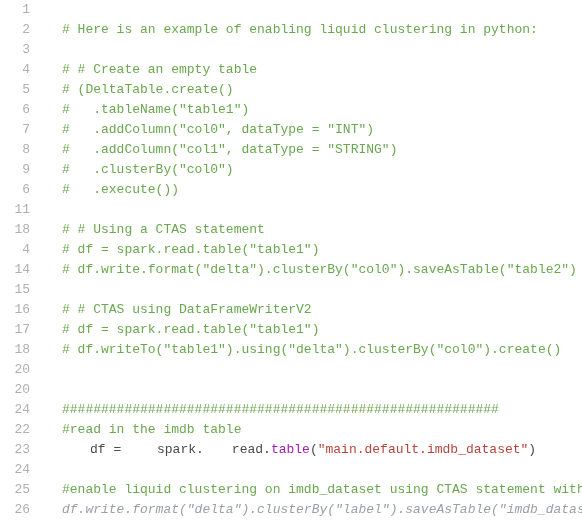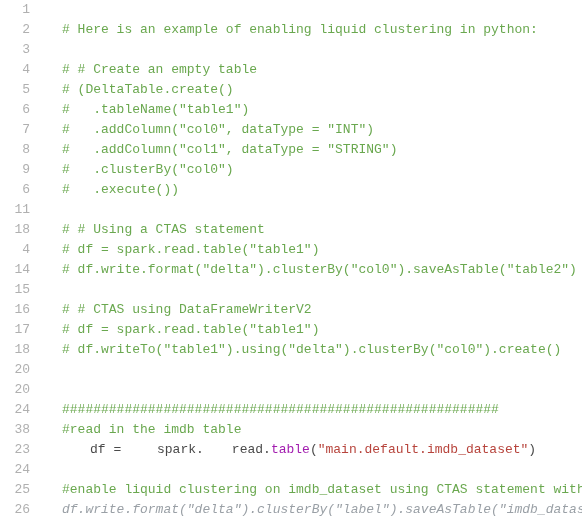--- a/index.html
+++ b/index.html
@@ -64,20 +64,20 @@
       <div class="ln">18</div>
       <div class="ln">4</div>
       <div class="ln">14</div>
       <div class="ln">15</div>
       <div class="ln">16</div>
       <div class="ln">17</div>
       <div class="ln">18</div>
       <div class="ln">20</div>
       <div class="ln">20</div>
       <div class="ln">24</div>
-      <div class="ln">38</div>
+      <div class="ln">22</div>
       <div class="ln">23</div>
       <div class="ln">24</div>
       <div class="ln">25</div>
       <div class="ln">26</div>
     </div>
   <div class="code" id="code"><div class="line">&nbsp;</div><div class="line"><span class="c"># Here is an example of enabling liquid clustering in python:</span></div><div class="line">&nbsp;</div><div class="line"><span class="c"># # Create an empty table</span></div><div class="line"><span class="c"># (DeltaTable.create()</span></div><div class="line"><span class="c">#   .tableName("table1")</span></div><div class="line"><span class="c">#   .addColumn("col0", dataType = "INT")</span></div><div class="line"><span class="c">#   .addColumn("col1", dataType = "STRING")</span></div><div class="line"><span class="c">#   .clusterBy("col0")</span></div><div class="line"><span class="c">#   .execute())</span></div><div class="line">&nbsp;</div><div class="line"><span class="c"># # Using a CTAS statement</span></div><div class="line"><span class="c"># df = spark.read.table("table1")</span></div><div class="line"><span class="c"># df.write.format("delta").clusterBy("col0").saveAsTable("table2")</span></div><div class="line">&nbsp;</div><div class="line"><span class="c"># # CTAS using DataFrameWriterV2</span></div><div class="line"><span class="c"># df = spark.read.table("table1")</span></div><div class="line"><span class="c"># df.writeTo("table1").using("delta").clusterBy("col0").create()</span></div><div class="line">&nbsp;</div><div class="line">&nbsp;</div><div class="line"><span class="c">########################################################</span></div><div class="line"><span class="c">#read in the imdb table</span></div><div class="line"><span class="id">df </span><span class="op">= </span><span class="id">spark</span><span class="op">.</span><span class="id">read</span><span class="op">.</span><span class="fn">table</span><span class="op">(</span><span class="str">"main.default.imdb_dataset"</span><span class="op">)</span></div><div class="line">&nbsp;</div><div class="line"><span class="c">#enable liquid clustering on imdb_dataset using CTAS statement with df</span></div><div class="line"><span class="cg">df.write.format("delta").clusterBy("label").saveAsTable("imdb_dataset</span></div></div>
 </div>
 
 </body></html>

